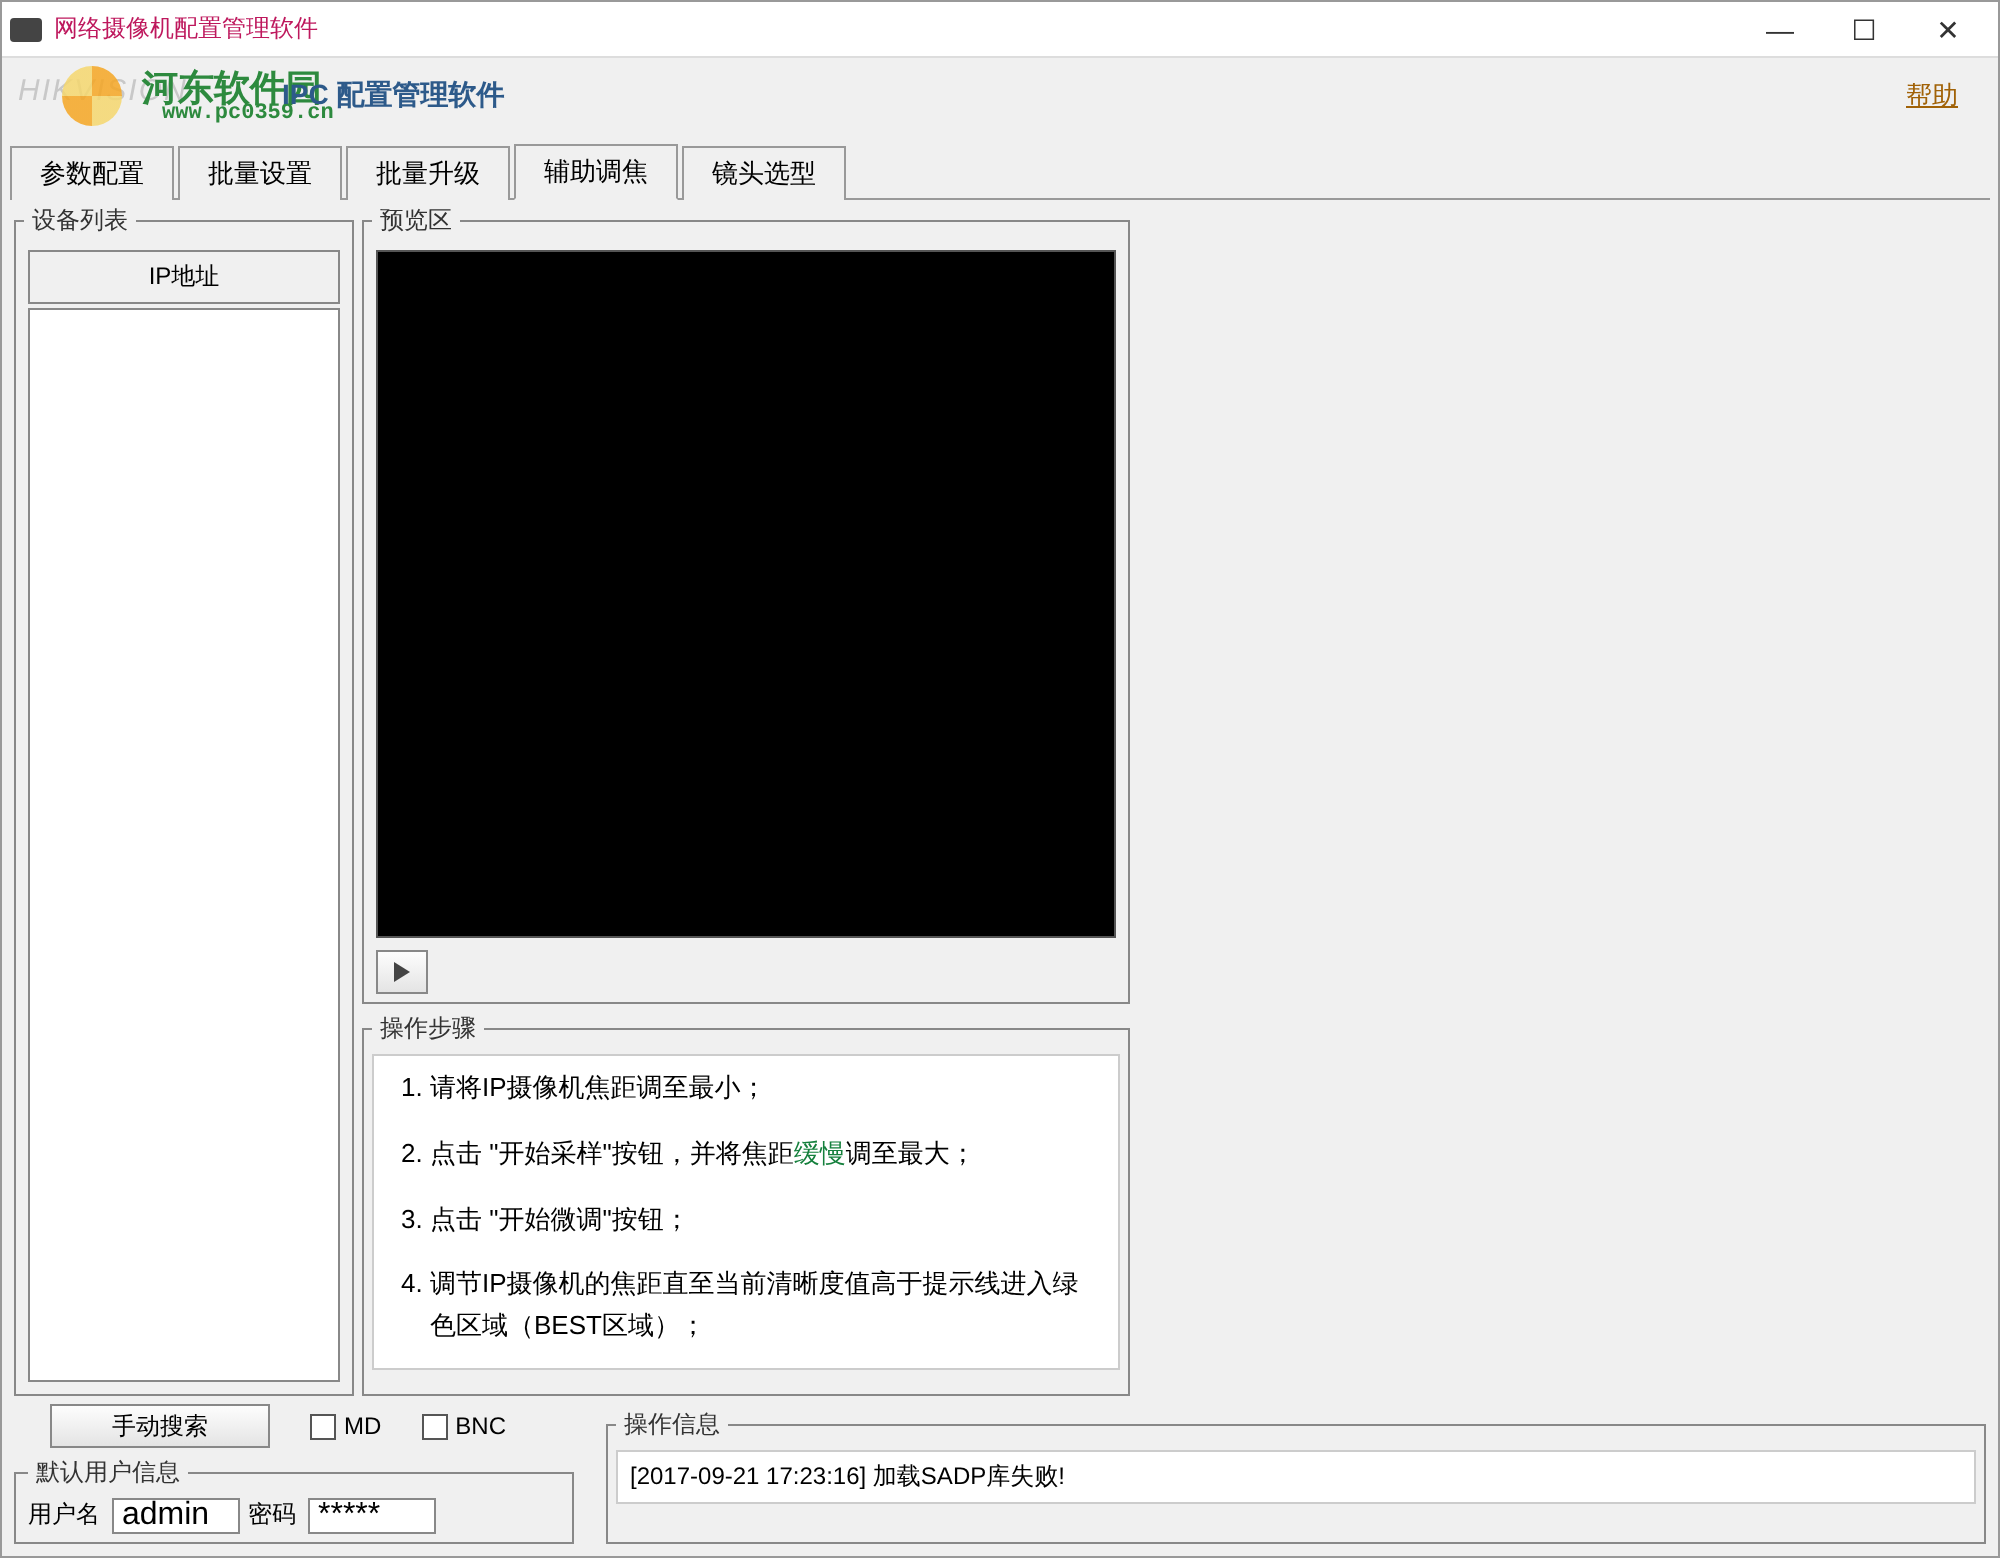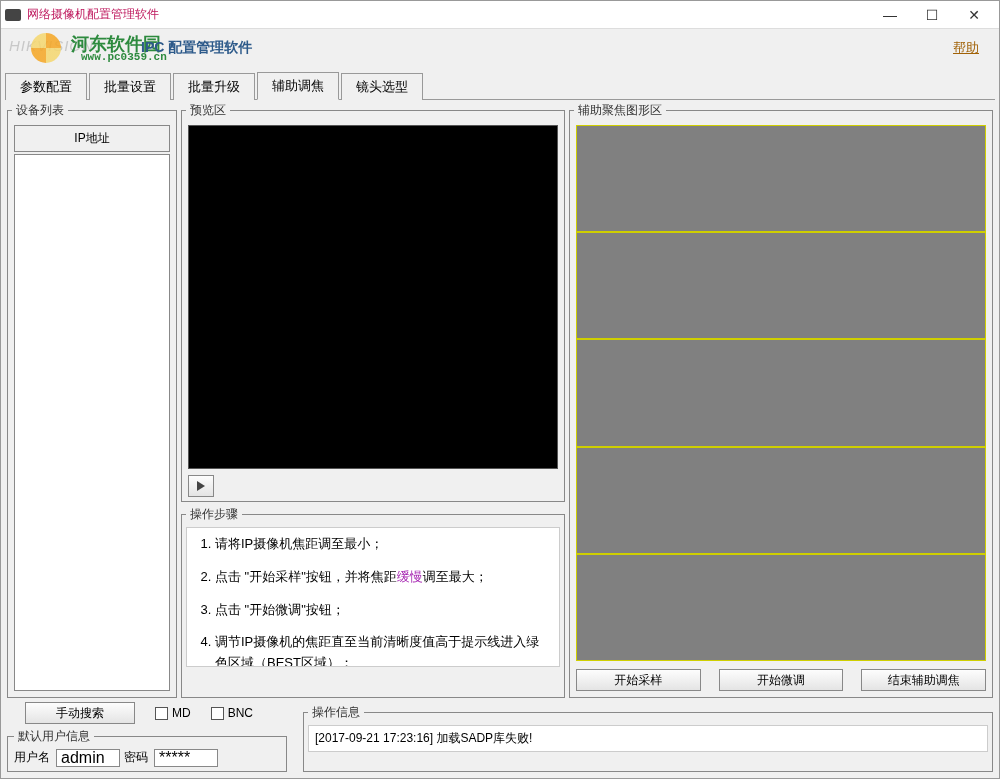--- a/index.html
+++ b/index.html
@@ -35,24 +35,24 @@
 .ip-header { border: 1px solid #888; background: #f0f0f0; padding: 4px 0; text-align: center; font-size: 12px; margin: 2px; }
 .ip-list { flex: 1; border: 1px solid #888; background: #fff; margin: 0 2px 2px 2px; }
 
 .mid-col { width: 388px; display: flex; flex-direction: column; }
 .preview-fs { flex: 1; display: flex; flex-direction: column; min-height: 0; }
 .preview-video { flex: 1; background: #000; border: 1px solid #555; margin: 2px; min-height: 320px; }
 .play-btn { width: 26px; height: 22px; border: 1px solid #888; background: linear-gradient(#fdfdfd,#e4e4e4); display: flex; align-items: center; justify-content: center; margin: 4px 0 0 2px; cursor: pointer; }
 .play-triangle { width: 0; height: 0; border-left: 8px solid #444; border-top: 5px solid transparent; border-bottom: 5px solid transparent; }
 
 .steps-fs { height: 192px; }
-.steps-scroll { height: 140px; overflow-y: scroll; border: 1px solid #ccc; background: #fff; padding: 6px 8px; font-size: 13px; line-height: 1.6; }
+.steps-scroll { height: 158px; overflow-y: scroll; border: 1px solid #ccc; background: #fff; padding: 6px 8px; font-size: 13px; line-height: 1.6; }
 .steps-scroll ol { list-style: decimal; padding-left: 20px; }
 .steps-scroll li { margin-bottom: 12px; }
-.red { color: #a21caf; }
+.red { color: #15803d; }
 
 .right-col { flex: 1; display: flex; flex-direction: column; }
 .focus-fs { flex: 1; display: flex; flex-direction: column; }
 .focus-grid { flex: 1; display: flex; flex-direction: column; gap: 0; padding: 2px; }
 .focus-cell { flex: 1; background: #808080; border: 1px solid #cfcf00; }
 .focus-btns { display: flex; gap: 18px; padding: 6px 2px 2px; justify-content: space-around; }
 .focus-btn { flex: 1; max-width: 130px; height: 22px; border: 1px solid #888; background: linear-gradient(#fdfdfd,#e4e4e4); font-size: 12px; cursor: pointer; }
 
 .bottom { display: flex; flex-direction: column; padding: 2px 4px 4px; gap: 2px; }
 .bottom-row1 { display: flex; align-items: center; gap: 12px; }
@@ -124,37 +124,20 @@
             <ol id="steps-ol">
                 <li><span>请将IP摄像机焦距调至最小；</span></li>
                 <li><span>点击 "开始采样"按钮，并将焦距</span><span class="red">缓慢</span><span>调至最大；</span></li>
                 <li><span>点击 "开始微调"按钮；</span></li>
                 <li><span>调节IP摄像机的焦距直至当前清晰度值高于提示线进入绿色区域（BEST区域）；</span></li>
               </ol>
           </div>
         </fieldset>
       </div>
 
-      <div class="right-col">
-        <fieldset class="focus-fs">
-          <legend>辅助聚焦图形区</legend>
-          <div class="focus-grid">
-            <div class="focus-cell"></div>
-            <div class="focus-cell"></div>
-            <div class="focus-cell"></div>
-            <div class="focus-cell"></div>
-            <div class="focus-cell"></div>
-          </div>
-          <div class="focus-btns">
-            <button class="focus-btn">开始采样</button>
-            <button class="focus-btn">开始微调</button>
-            <button class="focus-btn">结束辅助调焦</button>
-          </div>
-        </fieldset>
-      </div>
     </div>
   </div>
 
   <div class="bottom">
     <div class="bot-flex">
       <div style="display:flex;flex-direction:column;gap:2px;">
         <div class="bottom-row1">
           <button class="manual-btn">手动搜索</button>
           <span class="chk-wrap">
             <span class="chk"></span>

